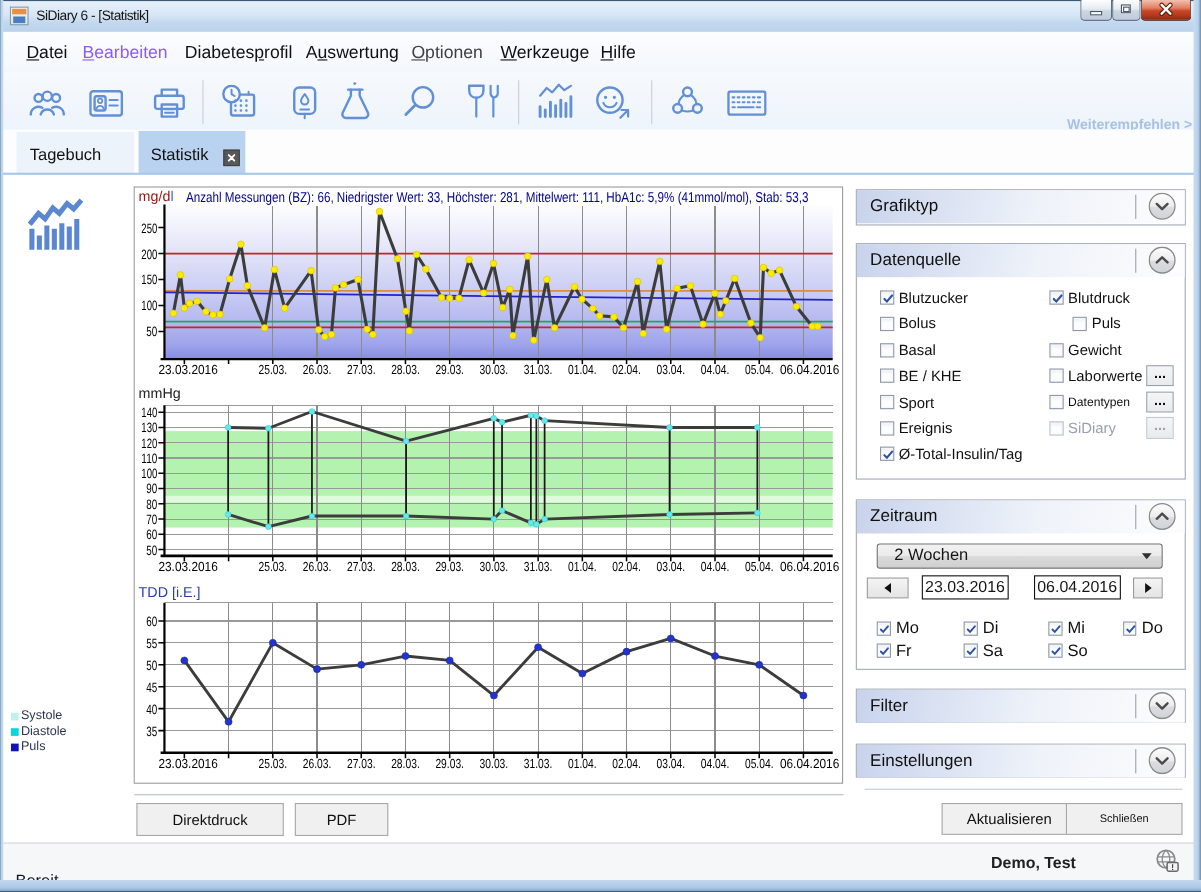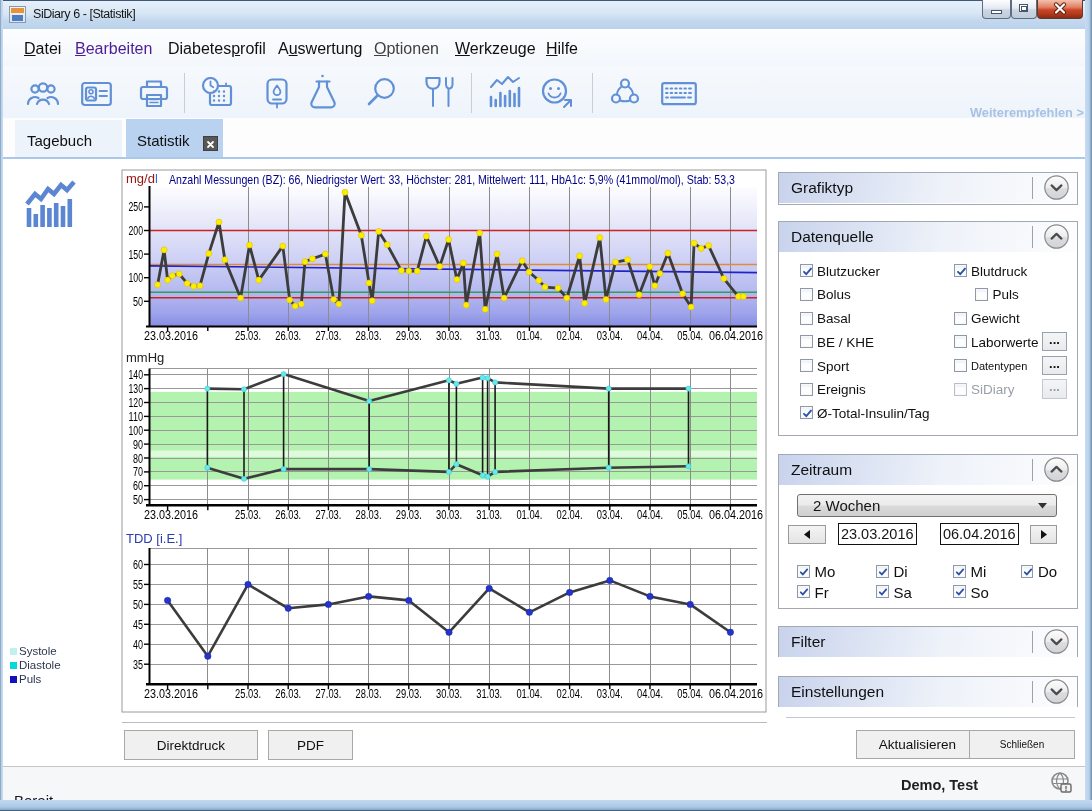--- a/index.html
+++ b/index.html
@@ -28,21 +28,21 @@
     <div class="abs" style="left:7px;top:4px;width:9px;height:8px;background:#fff;border:1.6px solid #45566a;box-sizing:border-box">
       <div class="abs" style="left:1px;top:1px;width:3.5px;height:2.5px;background:#fff;border:1px solid #45566a"></div>
     </div>
   </div>
 <div class="abs" style="left:1037px;top:0;width:46px;height:19px;background:linear-gradient(180deg,#f4c0ae 0%,#e08064 40%,#cc4526 55%,#b53c1e 75%,#8c2a10 100%);border:1px solid #5e3a2e;border-top:none;border-radius:0 0 4px 4px;box-sizing:border-box"><svg width="44" height="17" viewBox="0 0 44 17">
       <path d="M18,4.5 L26,12.5 M26,4.5 L18,12.5" stroke="#5c2314" stroke-width="4.2" stroke-linecap="round"></path>
       <path d="M18,4.5 L26,12.5 M26,4.5 L18,12.5" stroke="#fff" stroke-width="2.2" stroke-linecap="round"></path>
     </svg></div>
 <div class="abs" style="left:3px;top:29px;width:1085px;height:37px;background:linear-gradient(180deg,#fcfdfe,#f3f7fc)"></div>
 <div class="abs" style="left:24px;top:40px;font-size:16px;color:#101010"><u>D</u>atei</div>
-<div class="abs" style="left:75px;top:40px;font-size:16px;color:#4c1d95"><u>B</u>earbeiten</div>
+<div class="abs" style="left:75px;top:40px;font-size:16px;color:#8b5cf6"><u>B</u>earbeiten</div>
 <div class="abs" style="left:168px;top:40px;font-size:16px;color:#101010">Diabetes<u>p</u>rofil</div>
 <div class="abs" style="left:278px;top:40px;font-size:16px;color:#101010">A<u>u</u>swertung</div>
 <div class="abs" style="left:374px;top:40px;font-size:16px;color:#404040"><u>O</u>ptionen</div>
 <div class="abs" style="left:455px;top:40px;font-size:16px;color:#101010"><u>W</u>erkzeuge</div>
 <div class="abs" style="left:546px;top:40px;font-size:16px;color:#101010"><u>H</u>ilfe</div>
 <div class="abs" style="left:3px;top:66px;width:1085px;height:52px;background:linear-gradient(180deg,#f6f9fd,#eef4fb)"></div>
 <svg style="position:absolute;left:26px;top:80px" width="34" height="28" viewBox="0 0 34 28" fill="none" stroke="#6190d6" stroke-width="2.2" stroke-linecap="round" stroke-linejoin="round">
     <circle cx="9" cy="9" r="3.6"></circle>
     <circle cx="17" cy="7.5" r="4.2"></circle>
     <circle cx="25" cy="9" r="3.6"></circle>

